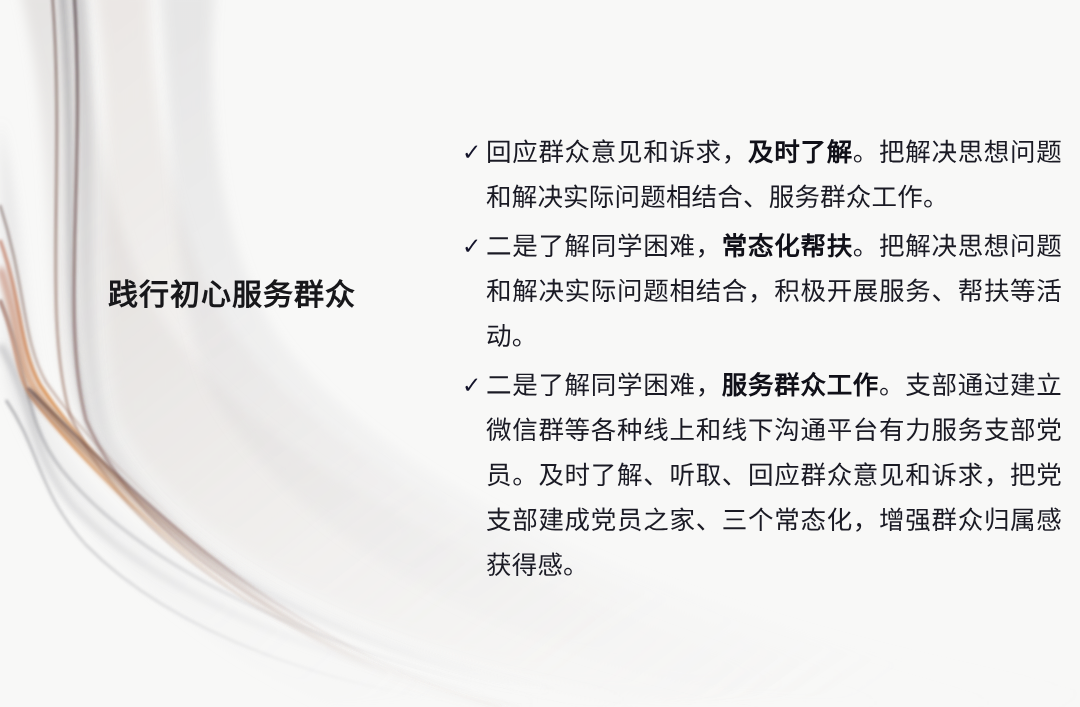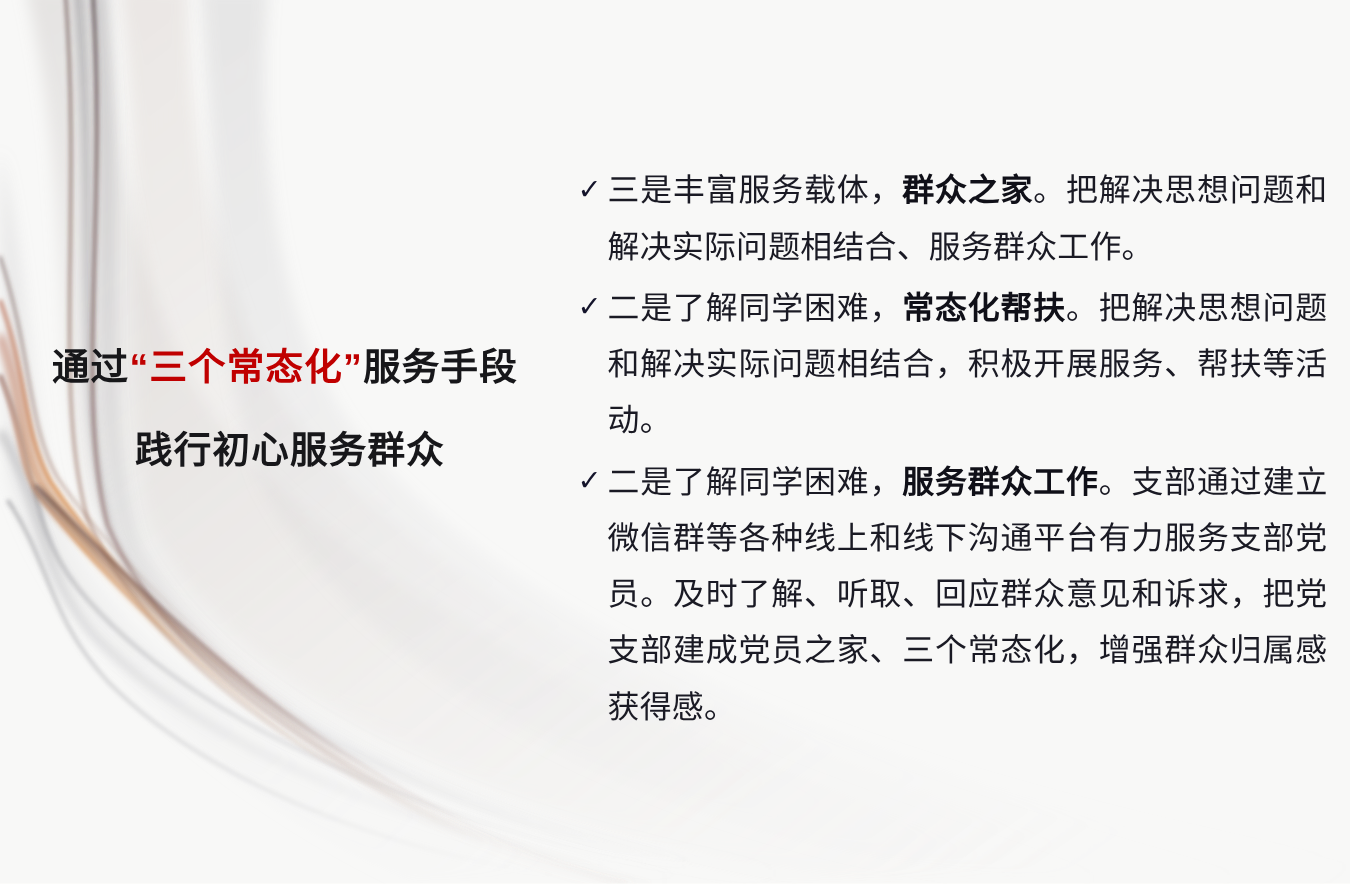--- a/index.html
+++ b/index.html
@@ -169,28 +169,27 @@
 
     <path d="M 0 240 C 22 300, 18 345, 40 385 C 70 430, 130 500, 210 560" stroke="url(#gOrange)" stroke-width="3.2" fill="none" filter="url(#softBlur)"></path>
     <path d="M 0 268 C 20 322, 16 360, 36 392 C 72 442, 140 520, 230 585" stroke="url(#gOrange)" stroke-width="5.5" fill="none" filter="url(#softBlur2)"></path>
     <path d="M 0 300 C 18 345, 14 372, 32 398 C 78 456, 160 540, 260 610" stroke="url(#gOrange)" stroke-width="2.2" fill="none" filter="url(#softBlur)"></path>
     <path d="M 0 205 C 26 285, 22 340, 46 382 C 80 432, 150 505, 235 566" stroke="url(#gBrown)" stroke-width="1.6" fill="none" filter="url(#softBlur)"></path>
     <path d="M 28 388 C 70 430, 130 492, 205 552 C 290 620, 400 680, 500 707" stroke="url(#gDarkRed)" stroke-width="1.8" fill="none" filter="url(#softBlur)"></path>
     <path d="M 30 392 C 78 444, 150 515, 240 585 C 330 655, 430 700, 505 707" stroke="url(#gBrown)" stroke-width="3.4" fill="none" filter="url(#softBlur2)"></path>
   </svg>
 
   <div id="title-block">
-    <div class="title-line title-line-1"><span>通过</span><span class="t-red">“三个常态化”</span><span>服务手段</span></div>
     <div class="title-line title-line-2">践行初心服务群众</div>
   </div>
 
   <div id="body-block">
 
     <div class="bullet">
-      <span class="bullet-mark">✓</span><span>三是丰富服务载体，</span><span class="b-strong">群众之家</span><span>。把解决思想问题和解决实际问题相结合、服务群众工作。</span>
+      <span class="bullet-mark">✓</span><span>回应群众意见和诉求，</span><span class="b-strong">及时了解</span><span>。把解决思想问题和解决实际问题相结合、服务群众工作。</span>
     </div>
 
     <div class="bullet">
       <span class="bullet-mark">✓</span><span>二是了解同学困难，</span><span class="b-strong">常态化帮扶</span><span>。把解决思想问题和解决实际问题相结合，积极开展服务、帮扶等活动。</span>
     </div>
 
     <div class="bullet">
       <span class="bullet-mark">✓</span><span>二是了解同学困难，</span><span class="b-strong">服务群众工作</span><span>。支部通过建立微信群等各种线上和线下沟通平台有力服务支部党员。及时了解、听取、回应群众意见和诉求，把党支部建成党员之家、三个常态化，增强群众归属感获得感。</span>
     </div>
 

